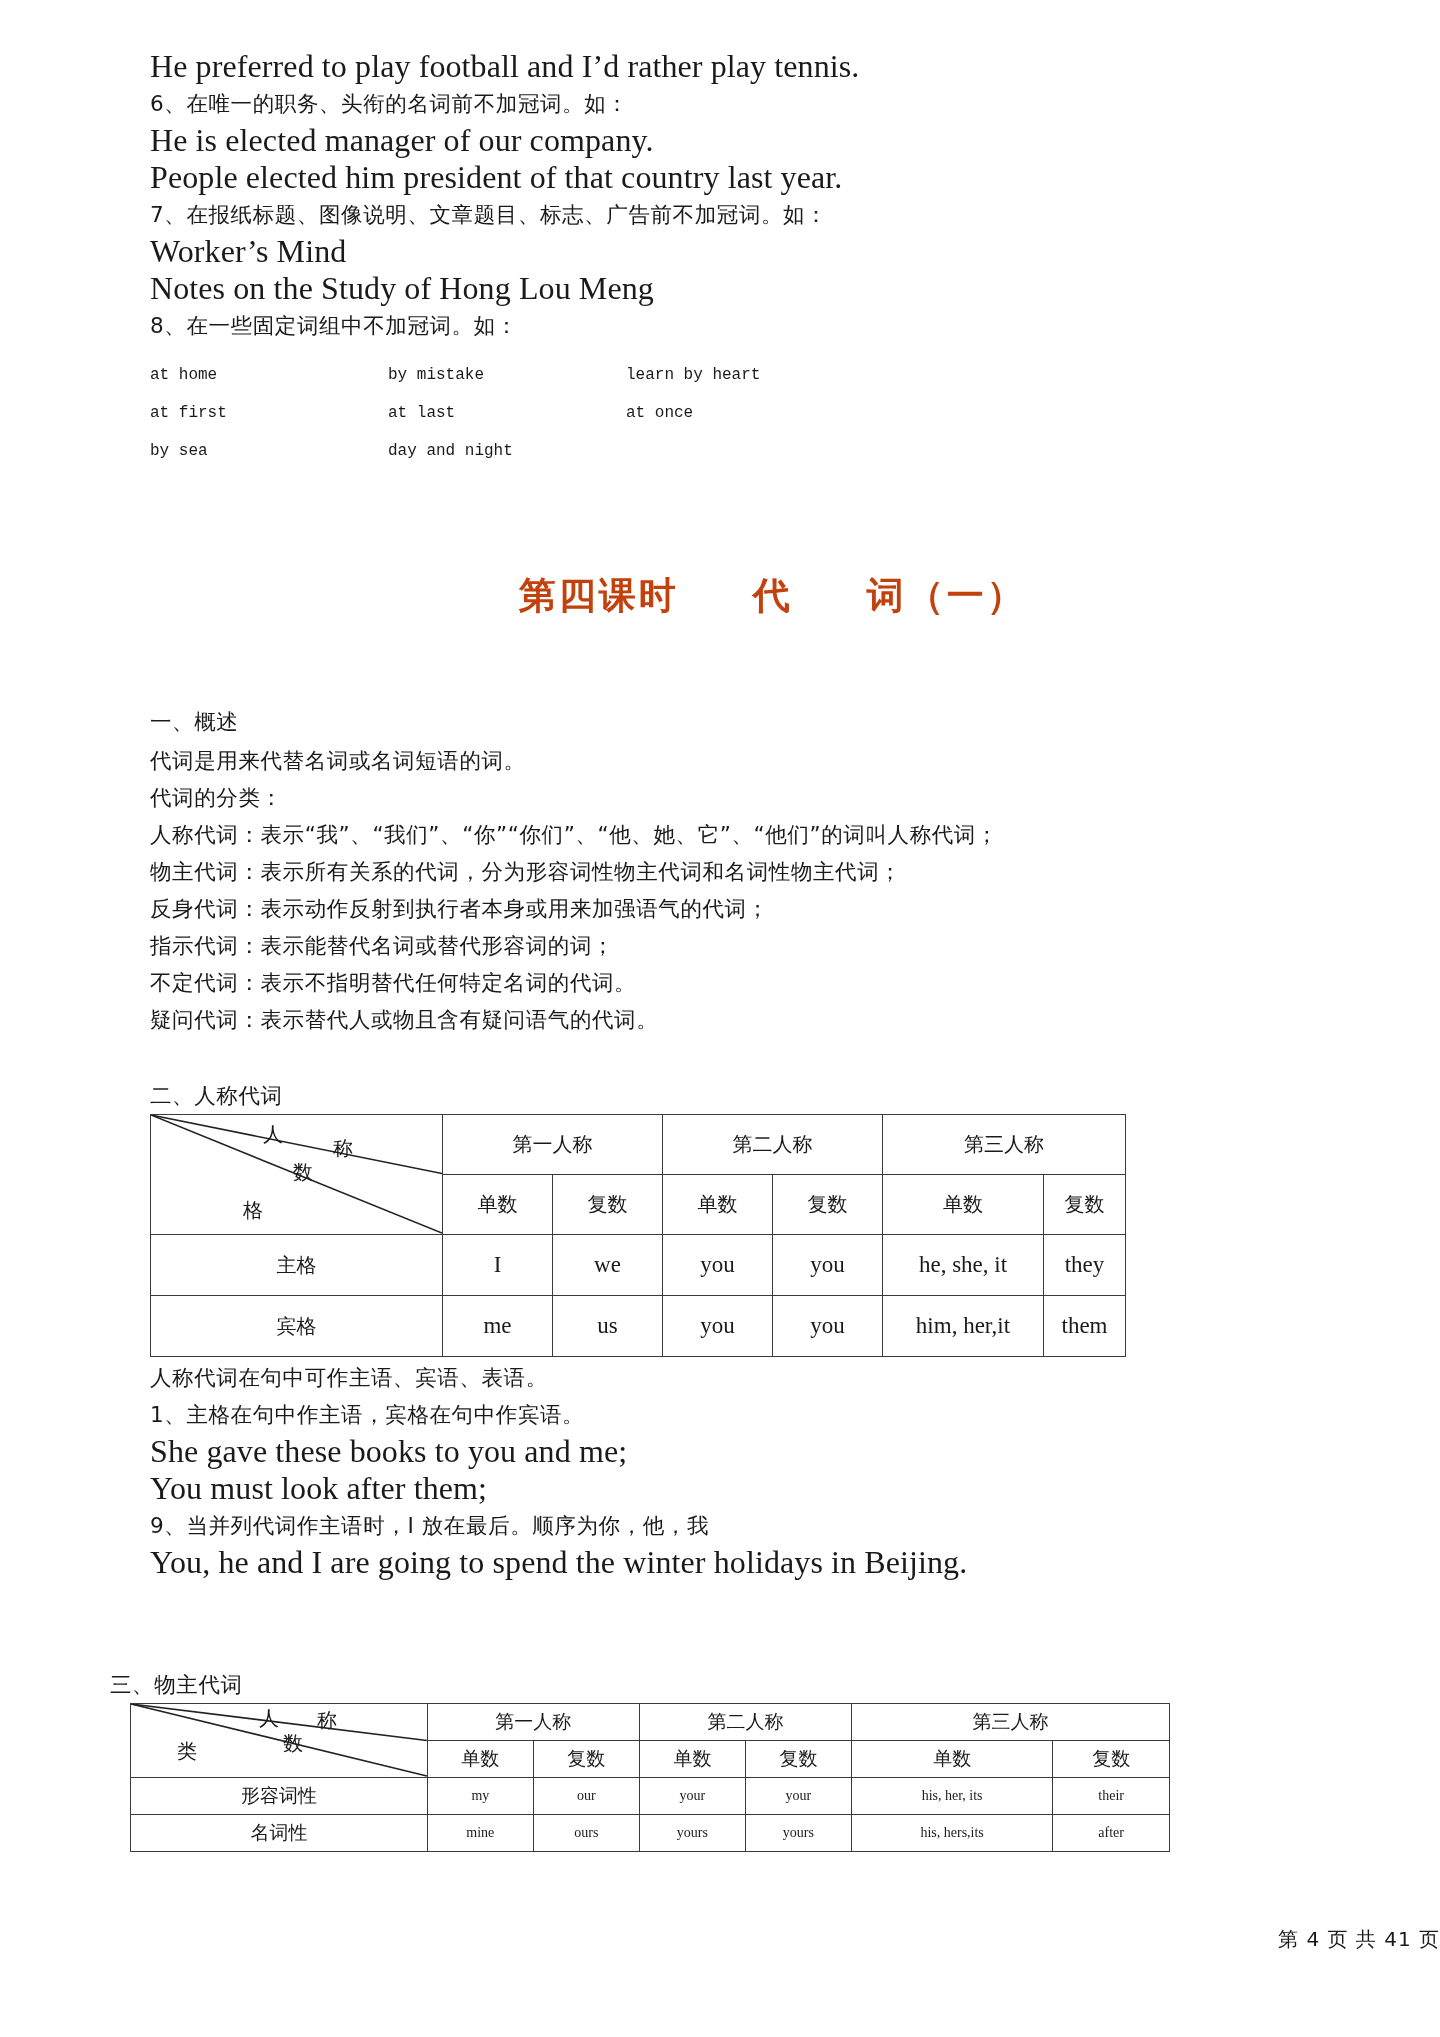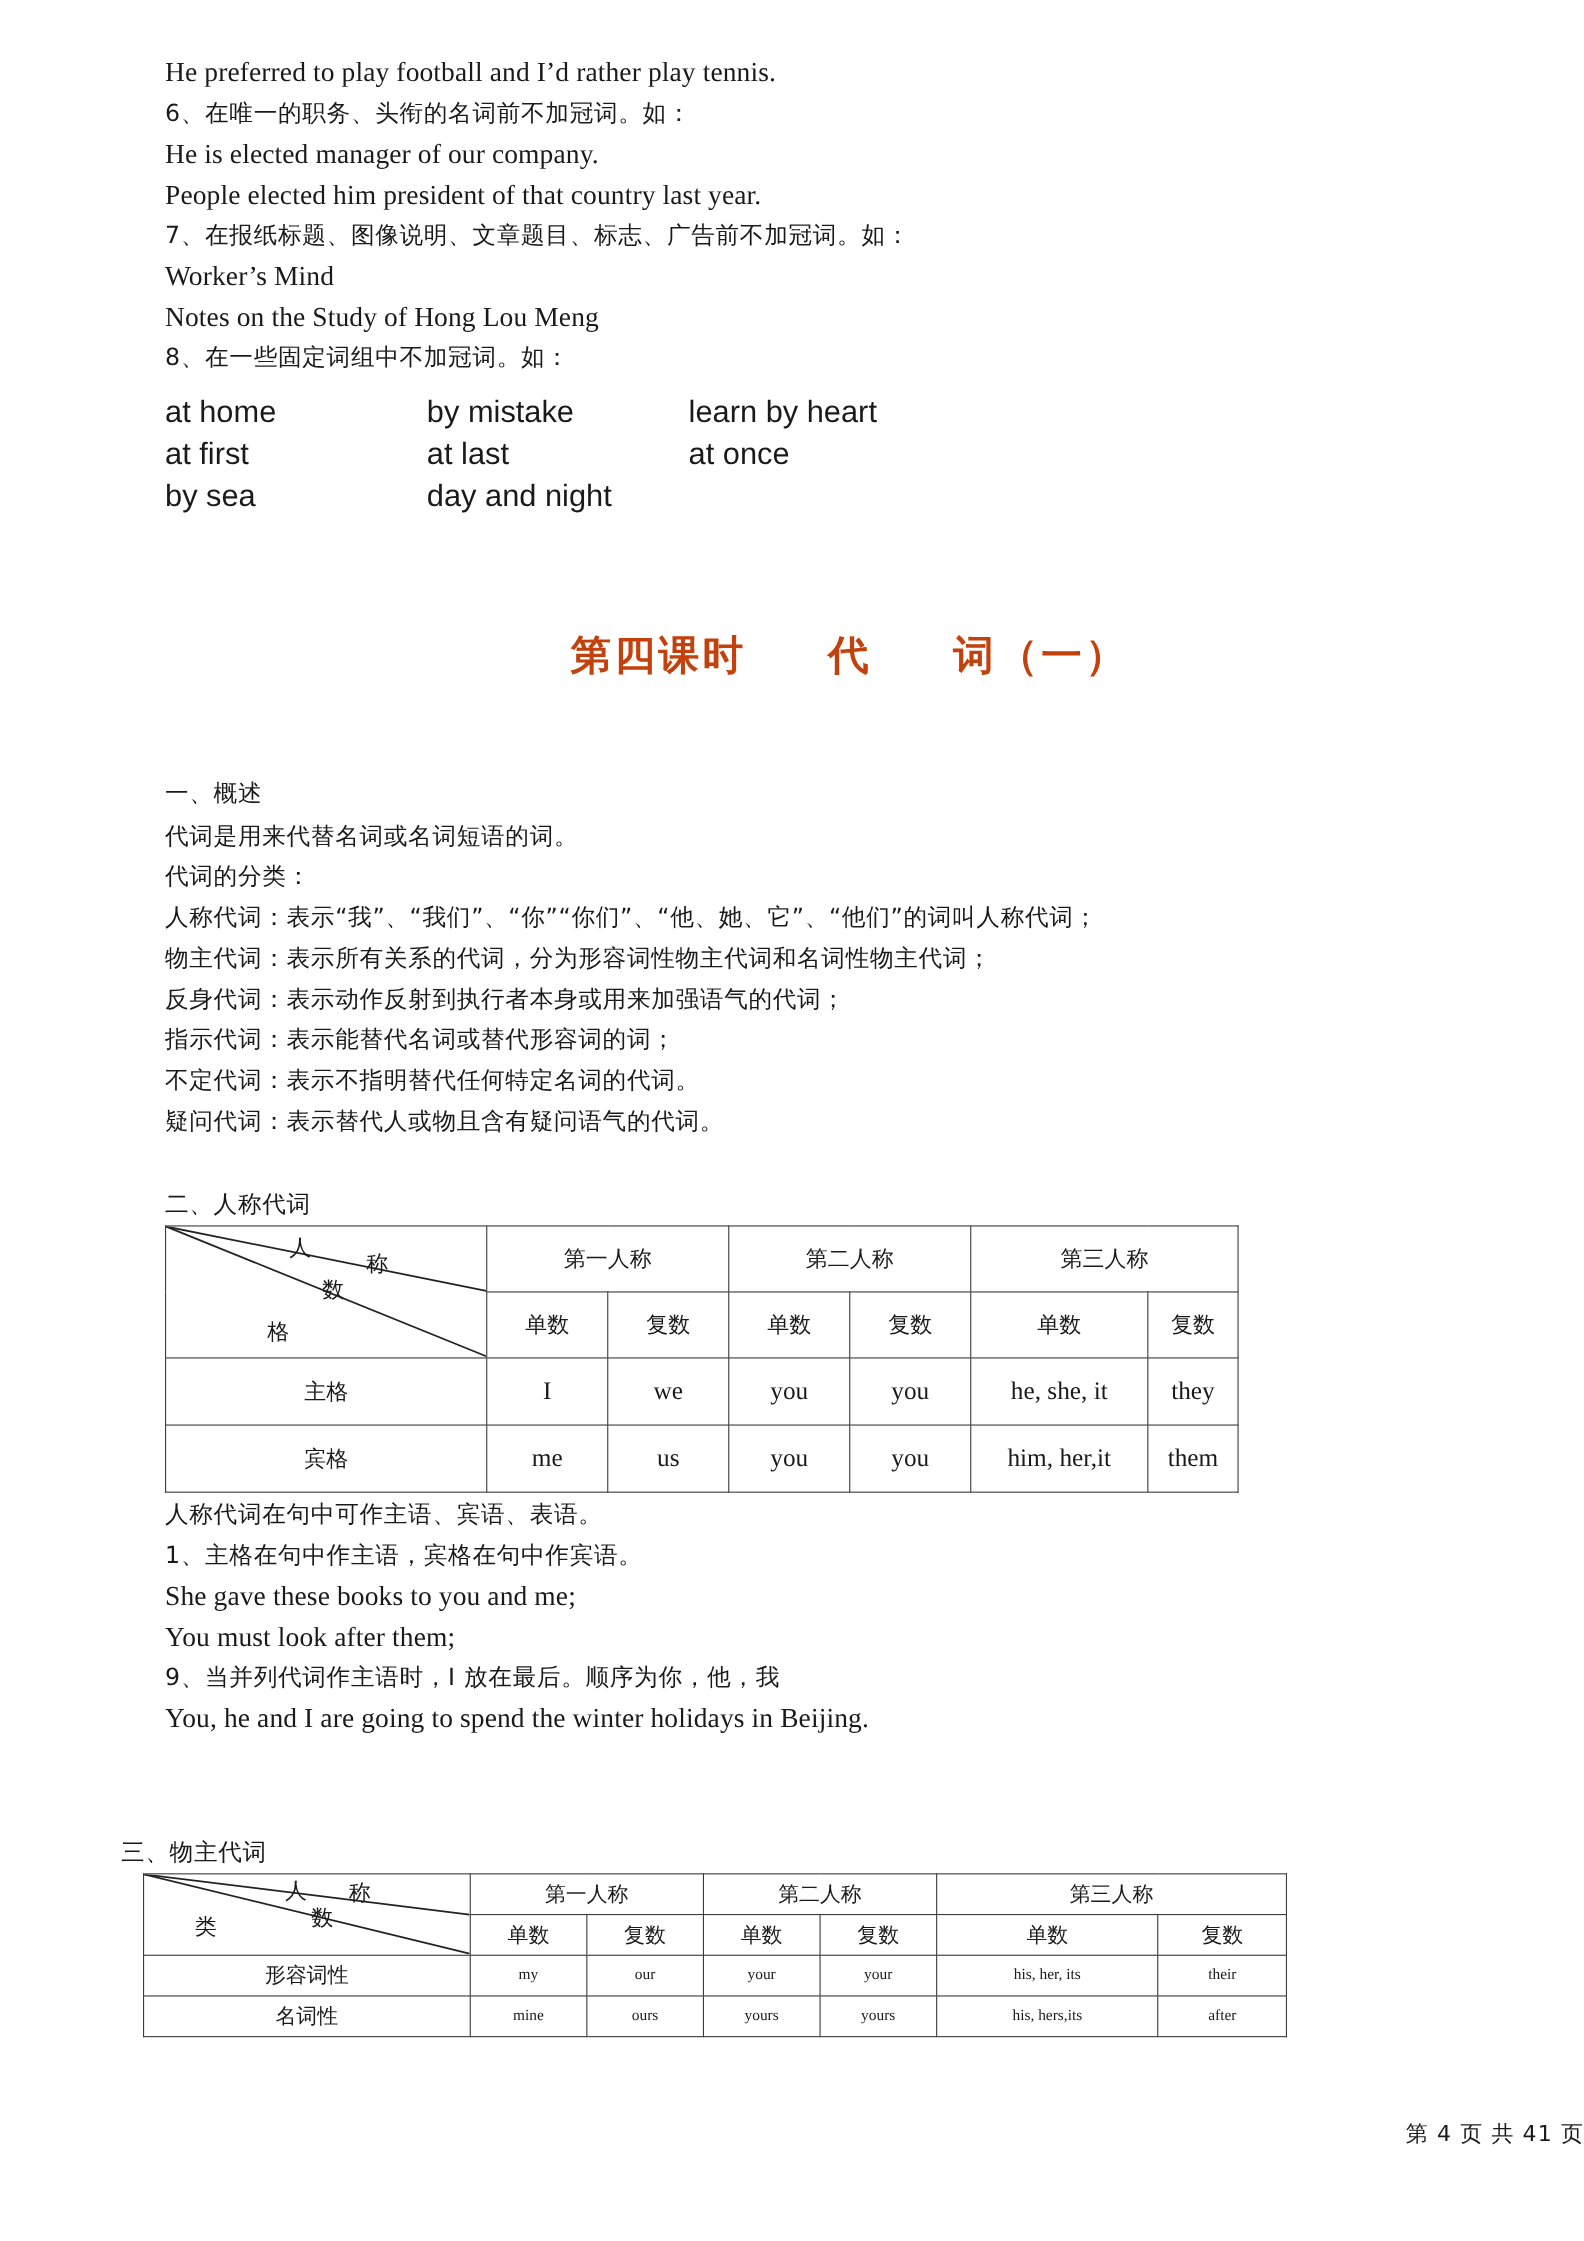--- a/index.html
+++ b/index.html
@@ -31,40 +31,40 @@
 
   
   .line {
     font-size: 23px;
     line-height: 37px;
     white-space: pre;
     letter-spacing: 0.1px;
   }
   .en {
     font-family: "Liberation Serif", "DejaVu Serif", serif;
-    font-size: 25px;
+    font-size: 32px;
   }
   .cn {
     font-family: "DejaVu Sans", "Liberation Sans", sans-serif;
     font-size: 21.5px;
     letter-spacing: 0.6px;
   }
 
   
   .phrase-grid {
     margin-top: 12px;
   }
   .phrase-row {
     display: flex;
     line-height: 38px;
   }
   .phrase-cell {
     width: 238px;
-    font-size: 28px;
-    font-family: Liberation Sans, sans-serif;
+    font-size: 16px;
+    font-family: Liberation Mono, monospace;
   }
 
   
   .chapter-title {
     margin-top: 58px;
     margin-bottom: 40px;
     text-align: center;
     color: #c2410c;
     font-family: "DejaVu Sans", "Liberation Sans", sans-serif;
     font-size: 37px;

